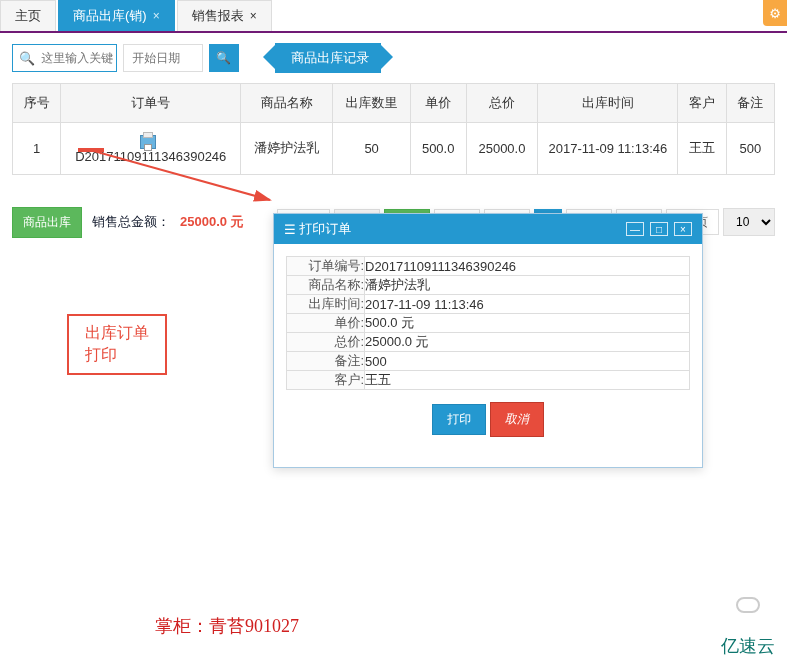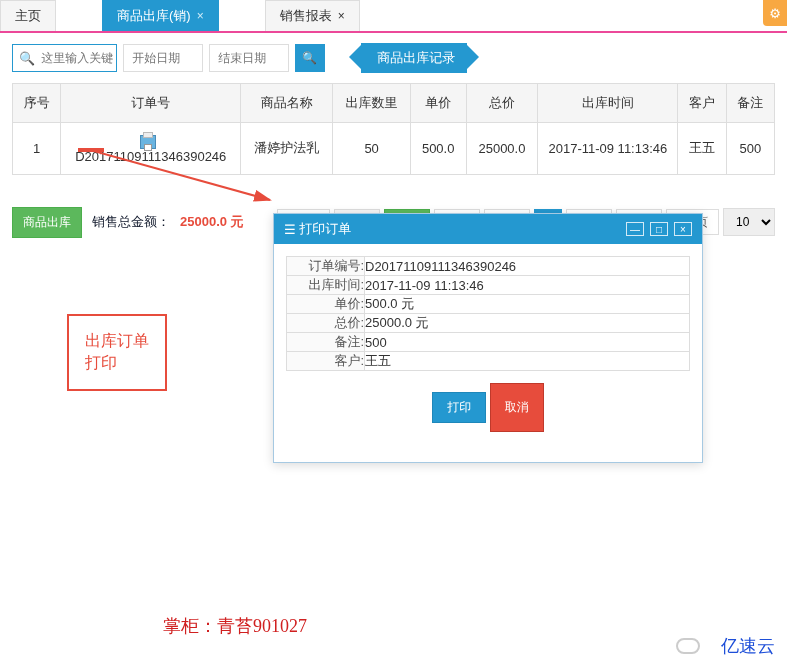--- a/index.html
+++ b/index.html
@@ -1,19 +1,19 @@
 <!DOCTYPE html>
 <html><head>
   <meta charset="utf-8">
   <style>
     * { box-sizing: border-box; margin: 0; padding: 0; font-family: "Microsoft YaHei", Arial, sans-serif; }
     body { font-size: 13px; color: #333; background: #fff; width: 787px; height: 664px; position: relative; overflow: hidden; }
     
     
-    .tabs { display: flex; border-bottom: 2px solid #ec4899; position: relative; gap: 44px; }
+    .tabs { display: flex; border-bottom: 2px solid #701a75; position: relative; }
     .tab { padding: 6px 14px; background: #f5f5f5; border: 1px solid #ddd; border-bottom: none; margin-right: 2px; cursor: pointer; font-size: 13px; position: relative; }
     .tab.active { background: #2498d0; color: #fff; border-color: #2498d0; }
     .tab .close { margin-left: 6px; font-size: 12px; }
     .tab.active .close { color: #d0ecf8; }
     .gear { position: absolute; right: 0; top: 0; background: #f8a842; color: #fff; width: 24px; height: 26px; display: flex; align-items: center; justify-content: center; border-radius: 0 0 0 4px; cursor: pointer; }
     
     
     .searchbar { display: flex; gap: 6px; padding: 10px 12px; align-items: center; }
     .search-wrap { display: flex; align-items: center; border: 1px solid #2498d0; height: 28px; }
     .search-wrap .icon { padding: 0 6px; color: #2498d0; }
@@ -44,60 +44,59 @@
     .pager { display: flex; gap: 4px; align-items: center; margin-left: auto; }
     .pg { border: 1px solid #ddd; padding: 6px 10px; background: #fff; cursor: pointer; font-size: 12px; line-height: 1; color: #555; }
     .pg.link { color: #2498d0; }
     .pg.disabled { color: #999; background: #f5f5f5; cursor: default; }
     .pg.active { background: #2498d0; color: #fff; border-color: #2498d0; }
     .pg.jump { background: #5cb85c; color: #fff; border-color: #4cae4c; }
     .pg .blue { color: #2498d0; }
     .pg-select { border: 1px solid #ddd; height: 28px; padding: 0 8px; font-size: 12px; }
     
     
-    .anno-box { position: absolute; left: 67px; top: 314px; border: 2px solid #e74c3c; padding: 14px 16px; color: #e74c3c; font-size: 16px; line-height: 1.4; }
+    .anno-box { position: absolute; left: 67px; top: 314px; border: 2px solid #e74c3c; padding: 6px 16px; color: #e74c3c; font-size: 16px; line-height: 1.4; }
     .arrow { position: absolute; left: 90px; top: 150px; pointer-events: none; }
     
     
     .dialog { position: absolute; left: 273px; top: 213px; width: 430px; border: 1px solid #a6c9e2; background: #fff; box-shadow: 0 2px 10px rgba(0,0,0,.15); }
     .dlg-title { background: #2498d0; color: #fff; padding: 6px 10px; display: flex; align-items: center; font-size: 13px; }
     .dlg-title .t { flex: 1; }
     .dlg-title .wbtn { width: 18px; height: 14px; border: 1px solid rgba(255,255,255,.8); margin-left: 6px; display: flex; align-items: center; justify-content: center; font-size: 10px; cursor: pointer; }
     .dlg-body { padding: 12px; }
     .dlg-tbl { width: 100%; border-collapse: collapse; }
     .dlg-tbl td { border: 1px solid #ddd; font-size: 13px; }
     .dlg-tbl td:first-child { text-align: right; width: 78px; background: #fafafa; color: #555; }
     .dlg-foot { text-align: center; padding: 12px 0 18px; }
     .btn-blue { background: #2498d0; color: #fff; padding: 6px 14px; border: 1px solid #1e87ba; }
-    .btn-red { background: #e74c3c; color: #fff; padding: 15px 14px; border: 1px solid #c0392b; }
-    
-    
-    .signature { position: absolute; left: 155px; top: 614px; color: #d02020; font-size: 18px; font-family: "KaiTi", serif; margin-left: 8px; }
-    .watermark { position: absolute; right: 12px; bottom: 6px; color: #1d4ed8; font-size: 18px; display: flex; align-items: center; gap: 21px; }
+    .btn-red { background: #e74c3c; color: #fff; padding: 8px 14px; border: 1px solid #c0392b; font-style: italic; }
+    
+    
+    .signature { position: absolute; left: 155px; top: 614px; color: #d02020; font-size: 18px; font-family: "KaiTi", serif; }
+    .watermark { position: absolute; right: 12px; bottom: 6px; color: #0f766e; font-size: 18px; display: flex; align-items: center; gap: 21px; flex-direction: column; }
     .watermark .cloud { width: 24px; height: 16px; border: 2px solid #ccc; border-radius: 10px; position: relative; }
   </style>
 </head>
 <body>
 
 <div class="tabs">
   <div class="tab"><span>主页</span></div>
   <div class="tab active"><span>商品出库(销)</span><span class="close">×</span></div>
   <div class="tab"><span>销售报表</span><span class="close">×</span></div>
   <div class="gear">
       <span>⚙</span>
     </div>
 </div>
 
 <div class="searchbar">
   <div class="search-wrap">
     <span class="icon">🔍</span>
     <input type="text" placeholder="这里输入关键" style="">
   </div>
   <input class="date-input" type="text" placeholder="开始日期" style="">
-  <input class="date-input" type="text" placeholder="结束日期" style="">
   <button class="btn btn-search">
       <span>🔍</span>
     </button>
   <div class="breadcrumb-tag">商品出库记录</div>
 </div>
 
 <table class="tbl">
   <thead>
     <tr>
       <th>序号</th>
@@ -169,20 +168,24 @@
     <span class="wbtn">×</span>
   </div>
   <div class="dlg-body">
     <table class="dlg-tbl">
       <tbody>
           <tr>
             <td>订单编号:</td>
             <td>D20171109111346390246</td>
           </tr>
       <tr>
+            <td>商品名称:</td>
+            <td>潘婷护法乳</td>
+          </tr>
+      <tr>
             <td>出库时间:</td>
             <td>2017-11-09 11:13:46</td>
           </tr>
       <tr>
             <td>单价:</td>
             <td>500.0 元</td>
           </tr>
       <tr>
             <td>总价:</td>
             <td>25000.0 元</td>

